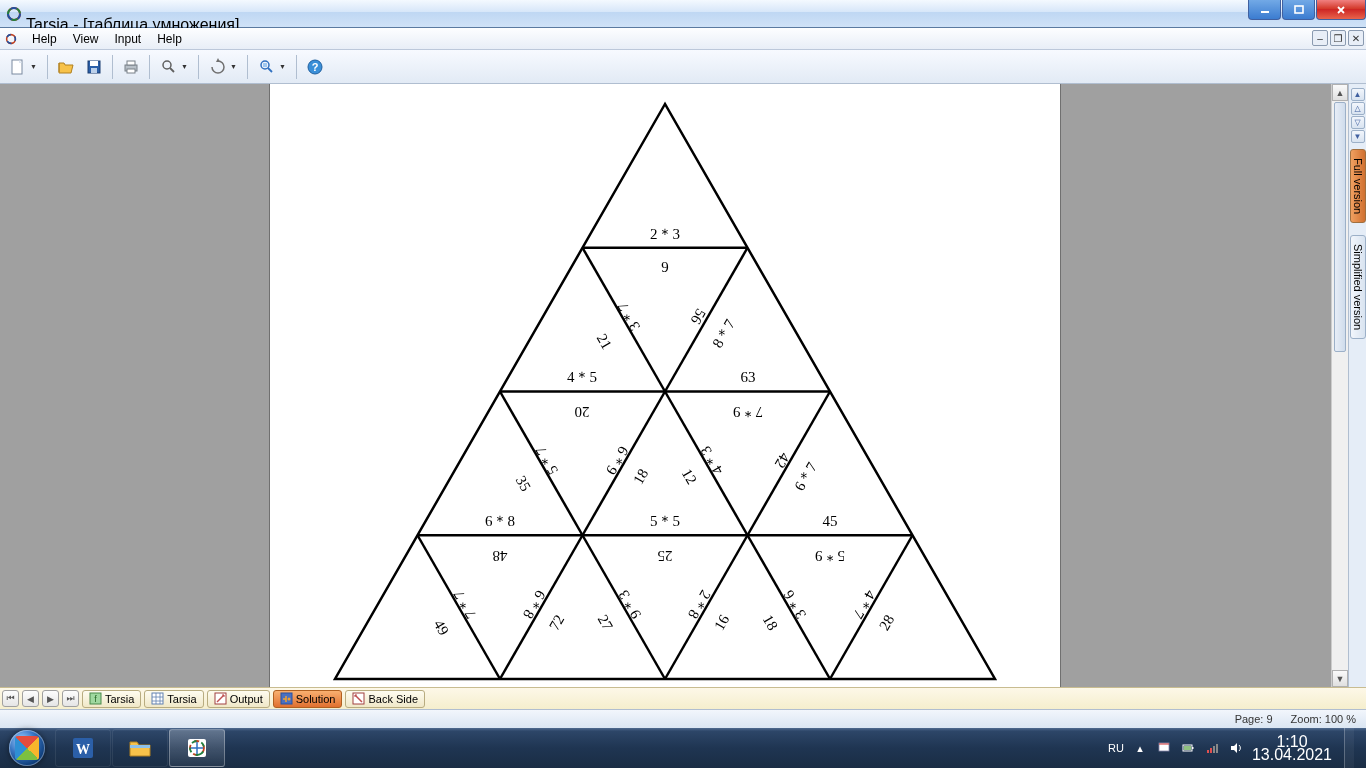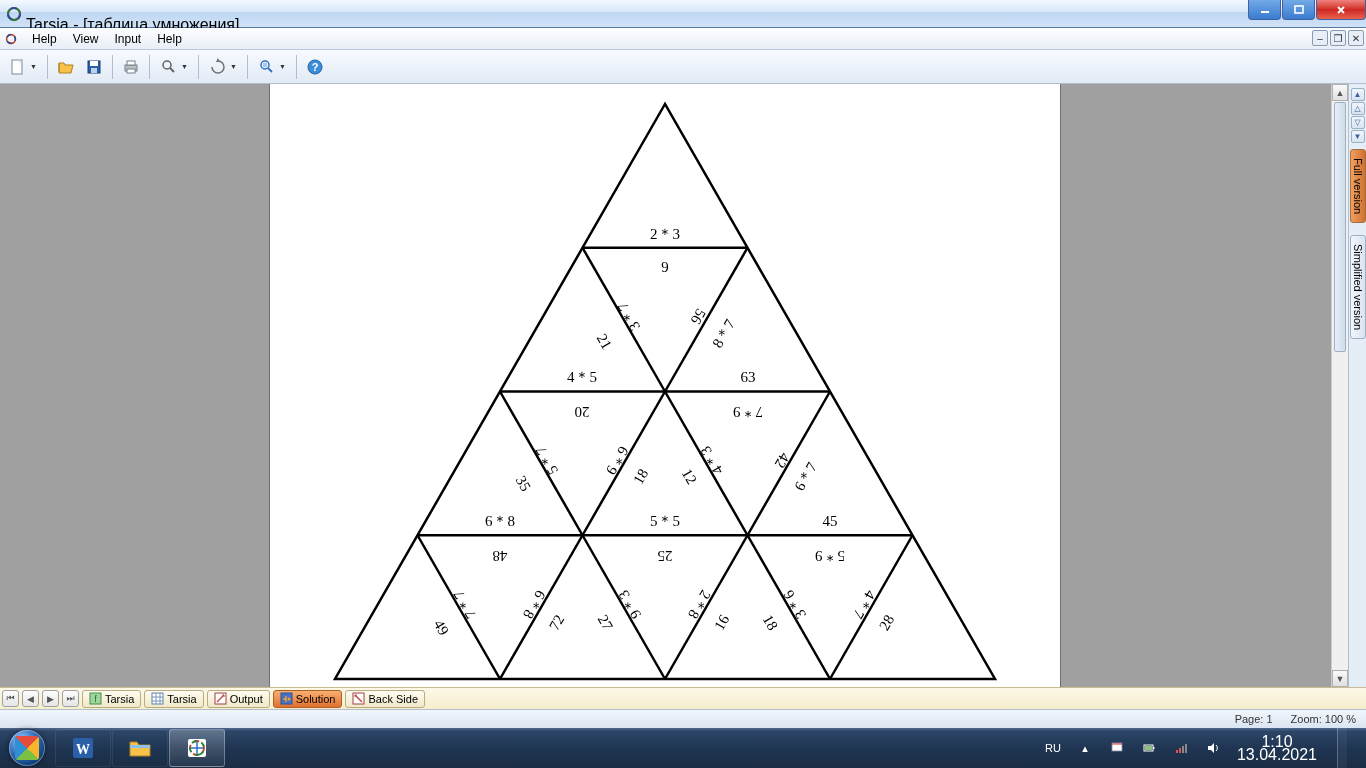--- a/index.html
+++ b/index.html
@@ -59,21 +59,21 @@
 .statusbar { height: 19px; background: linear-gradient(to bottom, #f2f6fc, #dae5f2); border-top: 1px solid #b0bed0; display: flex; justify-content: flex-end; align-items: center; padding: 0 10px; gap: 18px; font-size: 11px; color: #333;}
 
 
 .taskbar { height: 40px; background: linear-gradient(to bottom, #4f6a8f 0%, #2d4668 8%, #1f3552 50%, #1a2d44 100%); display: flex; align-items: center; position: relative; }
 .start { width: 54px; height: 40px; display: flex; align-items: center; justify-content: center; }
 .start .orb { width: 36px; height: 36px; border-radius: 50%; background: radial-gradient(circle at 35% 30%, #9fd0ff 0%, #3976c4 38%, #0c3a75 75%); box-shadow: inset 0 0 0 1px rgba(255,255,255,.35), 0 0 6px rgba(0,0,0,.5); position: relative; overflow:hidden;}
 .start .orb::after{content:"";position:absolute;inset:6px;background:conic-gradient(from 45deg,#f7b52c 0 90deg,#7cc041 90deg 180deg,#2f8fd4 180deg 270deg,#e54c3c 270deg 360deg);border-radius:3px;filter:blur(.3px);}
 .tbtn2 { width: 56px; height: 38px; margin: 1px 0 1px 1px; border-radius: 3px; display: flex; align-items: center; justify-content: center; border:1px solid rgba(255,255,255,.08);}
 .tbtn2.active { background: linear-gradient(to bottom, rgba(255,255,255,.25), rgba(255,255,255,.05)); border:1px solid rgba(255,255,255,.3);}
 .tbtn2 svg { width: 28px; height: 28px; }
-.tray { position: absolute; right: 11px; top: 0; bottom: 0; display: flex; align-items: center; color: #fff; font-size: 11px; gap: 16px; padding-right: 8px;}
+.tray { position: absolute; right: 4px; top: 0; bottom: 0; display: flex; align-items: center; color: #fff; font-size: 11px; gap: 8px; padding-right: 8px;}
 .tray .clock { text-align: center; line-height: 13px; font-size: 16px;}
 .tray .ico { width: 16px; height: 16px; display:flex;align-items:center;justify-content:center;}
 .tray .showdt { width: 10px; height: 40px; border-left: 1px solid rgba(255,255,255,.25); background: rgba(255,255,255,.05); margin-left: 4px;}
 
 
 .plab { font-family: "Times New Roman", serif; font-size: 15px; fill: #000; }
 </style>
 </head>
 <body>
 
@@ -313,21 +313,21 @@
       <svg class="ico" viewBox="0 0 13 13">
         <rect x="1" y="1" width="11" height="11" fill="#fff" stroke="#a04040"></rect>
         <path d="M3 3 L10 10" stroke="#c05050" stroke-width="1.5"></path>
         <path d="M3 5 L3 3 L5 3" stroke="#c05050" fill="none"></path>
       </svg>
       <span>Back Side</span>
     </div>
 </div>
 
 <div class="statusbar">
-  <span>Page: 1</span>
+  <span>Page: 9</span>
   <span>Zoom: 100 %</span>
 </div>
 
 <div class="taskbar">
   <div class="start">
       <div class="orb"></div>
     </div>
   <div class="tbtn2">
       <svg viewBox="0 0 28 28">
         <rect x="4" y="4" width="20" height="20" rx="2" fill="#2b5fa8"></rect>

